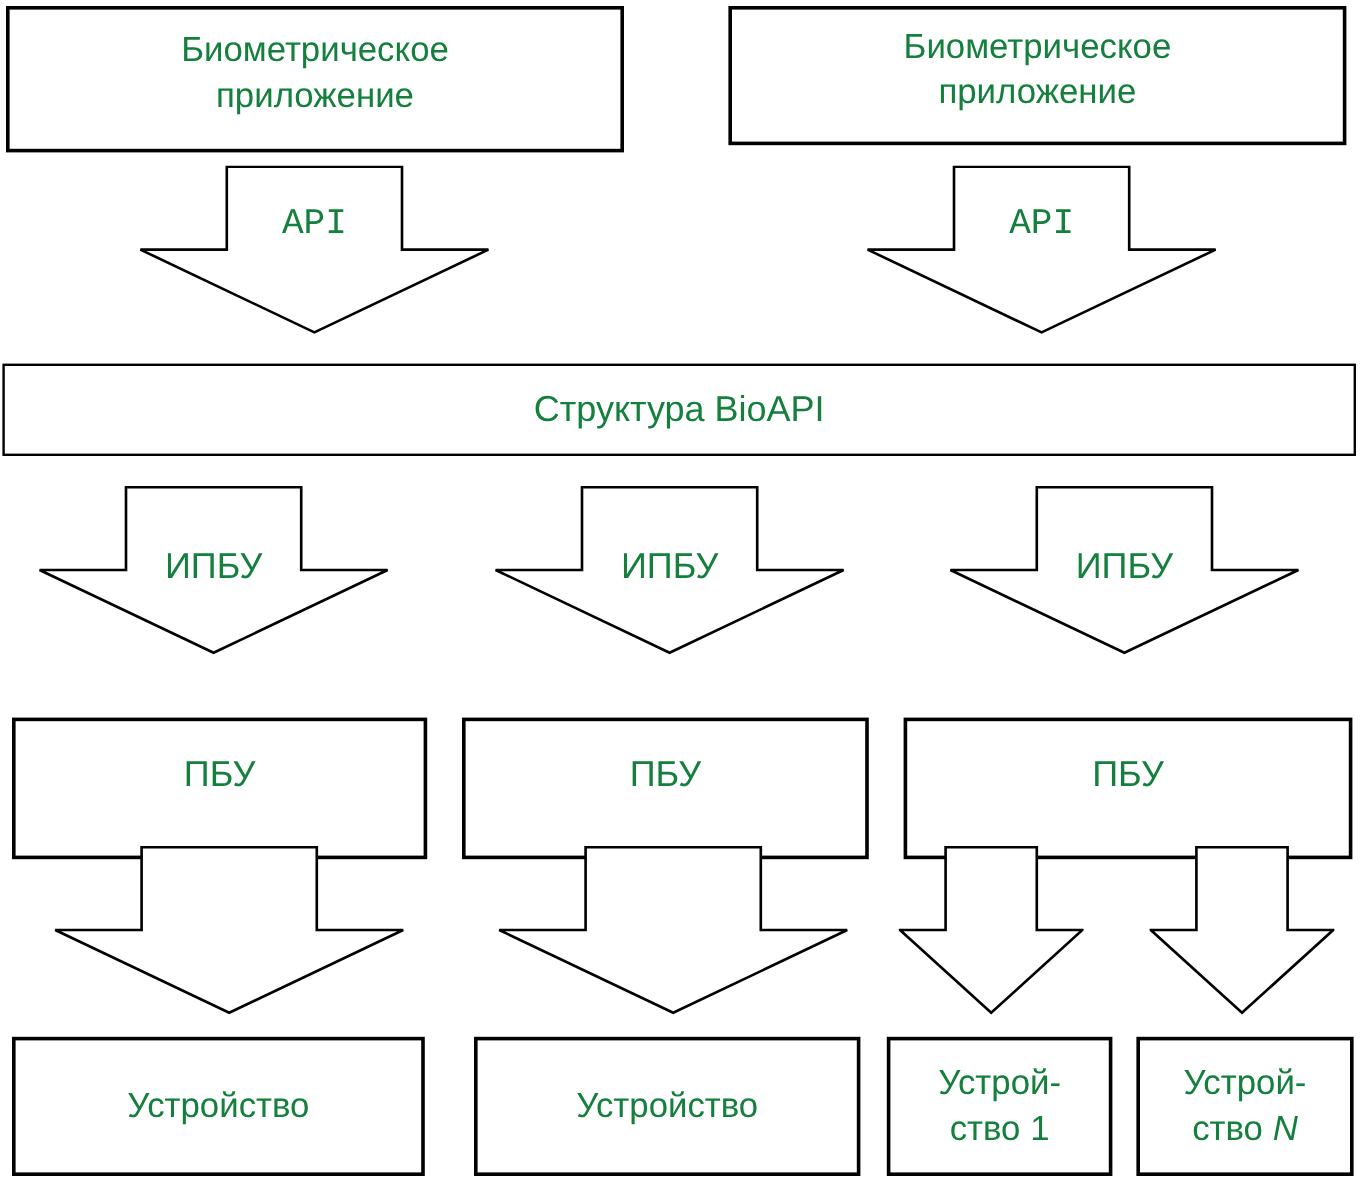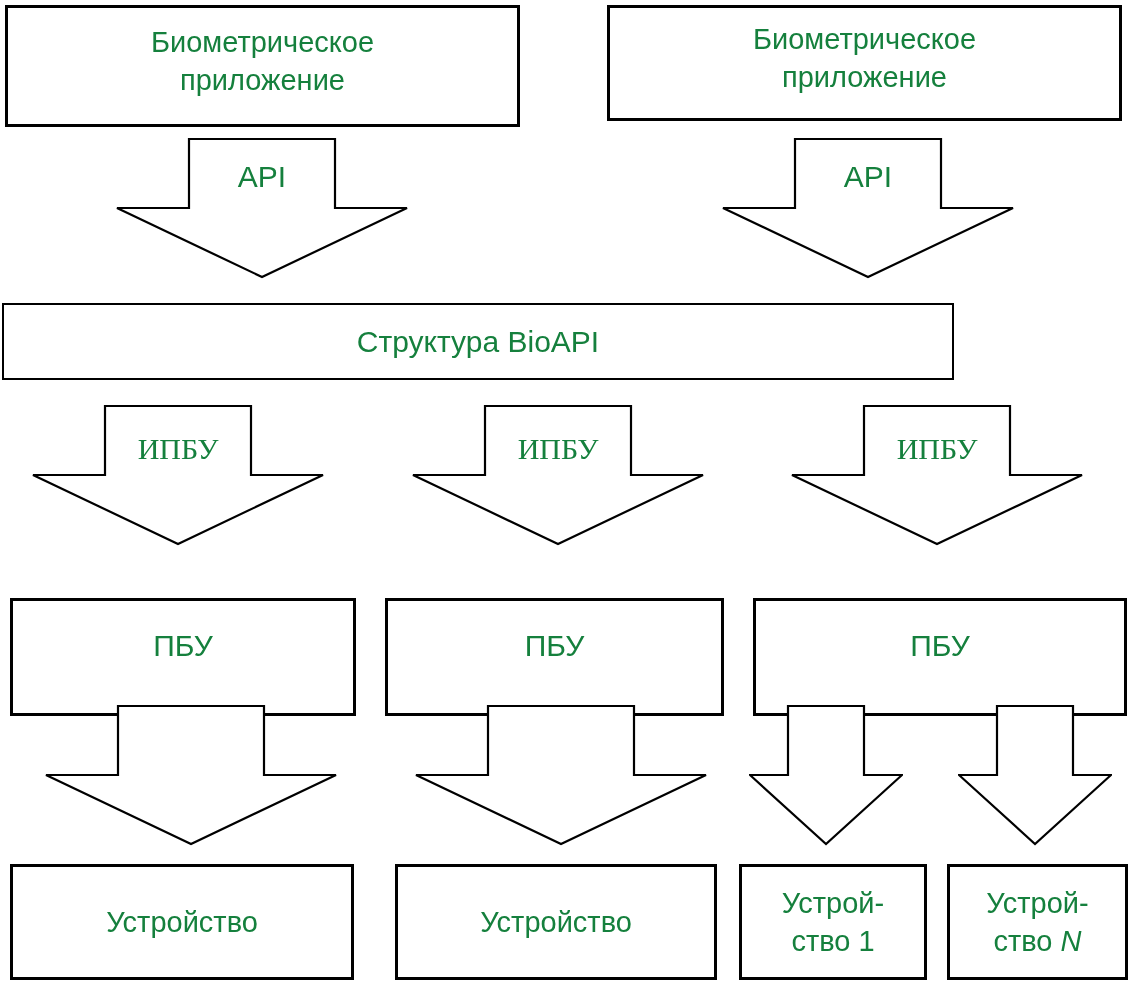--- a/index.html
+++ b/index.html
@@ -27,22 +27,22 @@
   .pbu-box{font-size:30px;padding-bottom:22px;margin-top:30px;}
   .dev-box{font-size:29px;line-height:38px;}
   .dev-lines{display:flex;flex-direction:column;align-items:center;}
   .arrow-svg{position:absolute;display:block;}
   .arrow-svg polygon{fill:#ffffff;stroke:#000000;stroke-width:2.2;stroke-linejoin:miter;}
   .arrow-label{
     position:absolute;
     display:flex;align-items:center;justify-content:center;
     font-size:30px;
   }
-  .api-label{padding-top:4px;}
-  .ipbu-label{padding-top:8px;font-family:Liberation Serif, serif;}
+  .api-label{padding-top:14px;font-family:Liberation Mono, monospace;}
+  .ipbu-label{padding-top:32px;}
   .it{font-style:italic;}
 </style>
 </head>
 <body>
 
 <div class="canvas">
 
   <div class="box app-box" style="left:5px;top:5px;width:515px;height:122px;">Биометрическое
 приложение</div>
   <div class="box app-box" style="left:607px;top:5px;width:515px;height:116px;">Биометрическое
@@ -51,21 +51,21 @@
   <svg class="arrow-svg" style="left:116px;top:138px;" width="292" height="141" viewBox="0 0 292 141">
     <polygon points="73,1 219,1 219,70 291,70 146,139 1,70 73,70"></polygon>
   </svg>
   <div class="arrow-label api-label" style="left:189px;top:138px;width:146px;height:70px;">API</div>
 
   <svg class="arrow-svg" style="left:722px;top:138px;" width="292" height="141" viewBox="0 0 292 141">
     <polygon points="73,1 219,1 219,70 291,70 146,139 1,70 73,70"></polygon>
   </svg>
   <div class="arrow-label api-label" style="left:795px;top:138px;width:146px;height:70px;">API</div>
 
-  <div class="box framework-box" style="left:2px;top:303px;width:952px;height:77px;">Структура BioAPI</div>
+  <div class="box framework-box" style="left:2px;top:303px;width:1128px;height:77px;">Структура BioAPI</div>
 
   <svg class="arrow-svg" style="left:32px;top:405px;" width="292" height="141" viewBox="0 0 292 141">
     <polygon points="73,1 219,1 219,70 291,70 146,139 1,70 73,70"></polygon>
   </svg>
   <div class="arrow-label ipbu-label" style="left:105px;top:405px;width:146px;height:71px;">ИПБУ</div>
 
   <svg class="arrow-svg" style="left:412px;top:405px;" width="292" height="141" viewBox="0 0 292 141">
     <polygon points="73,1 219,1 219,70 291,70 146,139 1,70 73,70"></polygon>
   </svg>
   <div class="arrow-label ipbu-label" style="left:485px;top:405px;width:146px;height:71px;">ИПБУ</div>

